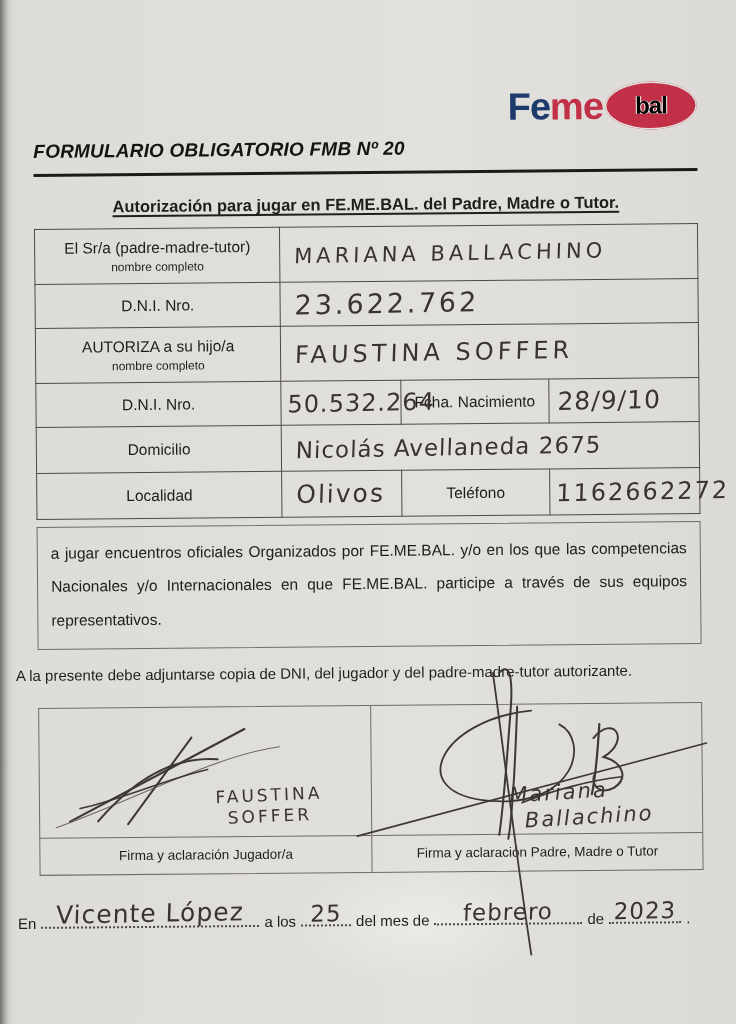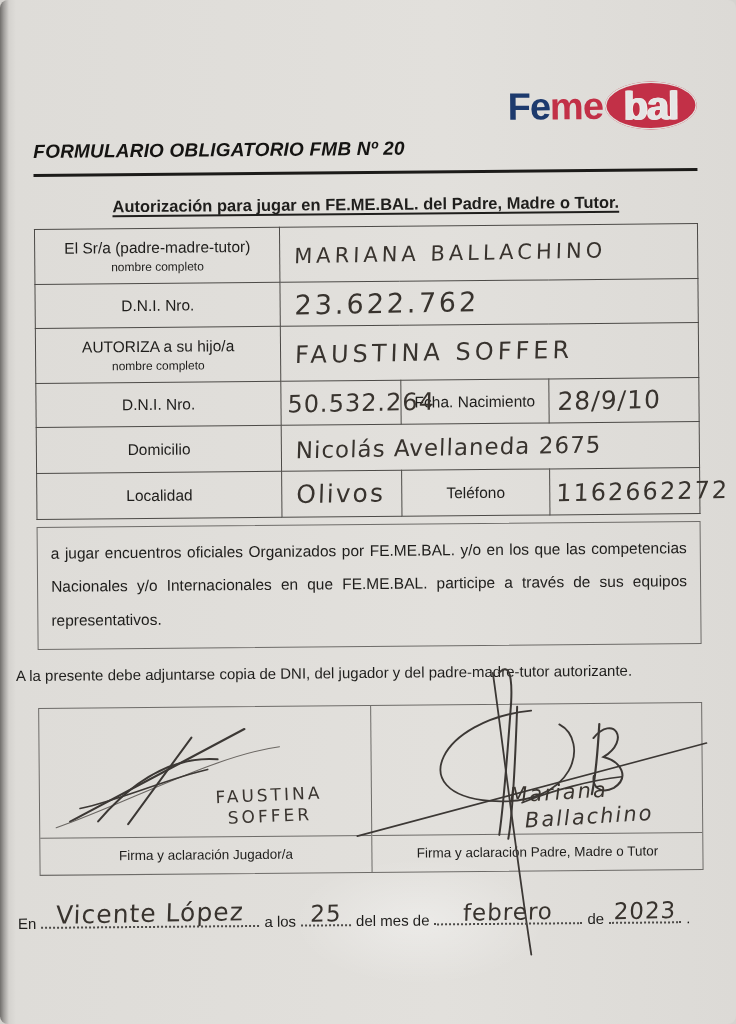--- a/index.html
+++ b/index.html
@@ -9,21 +9,20 @@
     color: #1f1e1c;
     background: #d6d4d0;
   }
   .photo {
     position: relative;
     width: 736px; height: 1024px;
     background:
       radial-gradient(ellipse 180px 90px at 57% 90%, rgba(255,255,255,0.35), rgba(255,255,255,0) 70%),
       linear-gradient(90deg, #716f6c 0px, #a3a19e 4px, #d4d2ce 9px, #dedcd8 16px, #e2e0dc 60%, #dcdad6 100%);
     overflow: hidden;
-    border-radius: 8px;
   }
   .content {
     position: absolute;
     left: 0; top: 0; right: 0; bottom: 0;
     padding: 0 36px;
     transform: rotate(-0.5deg);
     transform-origin: 50% 45%;
   }
 
   
@@ -44,22 +43,22 @@
     display: inline-flex;
     align-items: center;
     justify-content: center;
     margin-left: 2px;
     width: 92px; height: 48px;
     background: #c23047;
     border-radius: 50%;
     box-shadow: 0 0 0 1.5px #e2e0dc inset;
   }
   .logo .bal {
-    color: #e5e5e5;
-    font-size: 40px;
+    color: #000000;
+    font-size: 24px;
     text-shadow: -1px 0 0 #f0eeea, 1px 0 0 #f0eeea;
   }
 
   
   .title {
     margin-top: 6px;
     font-size: 19px;
     font-weight: bold;
     font-style: italic;
     letter-spacing: 0.2px;

